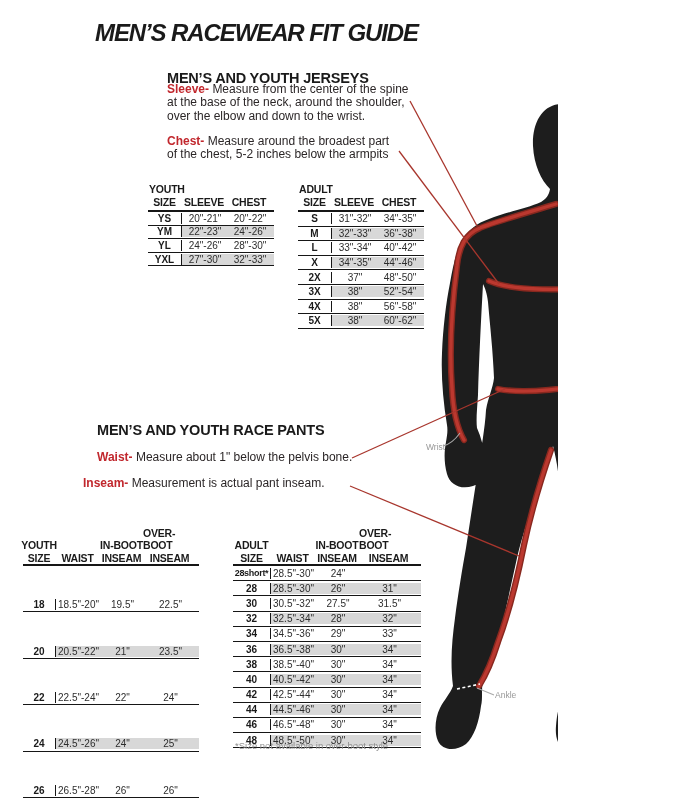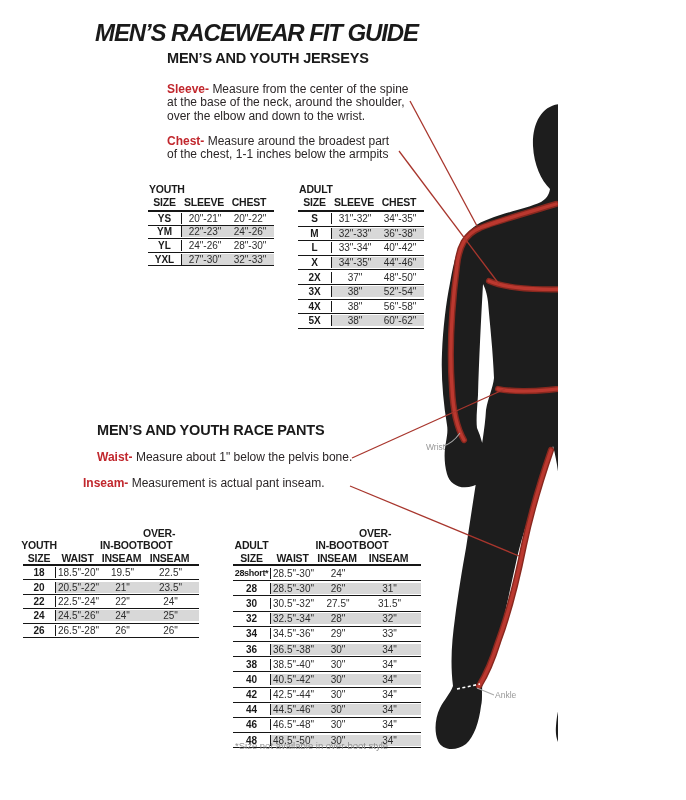--- a/index.html
+++ b/index.html
@@ -6,21 +6,21 @@
   #canvas {
     position:relative; width:558px; height:800px; overflow:hidden;
     background:#ffffff; font-family:"Liberation Sans", sans-serif;
     color:#231f20;
   }
   
   .abs { position:absolute; }
   #title { left:95px; top:19px; font-size:24px; font-weight:bold; font-style:italic;
            letter-spacing:-1.1px; color:#1a1a1a; white-space:nowrap; }
   .sec-heading { font-size:14.5px; font-weight:bold; letter-spacing:-0.2px; color:#1a1a1a; white-space:nowrap; }
-  #jersey-heading { left:167px; top:50px;text-align:center; }
+  #jersey-heading { left:167px; top:70px;text-align:center; }
   #pants-heading  { left:97px;  top:422px; }
   .copy { font-size:12px; line-height:13.4px; color:#2b2627; }
   #sleeve-p { left:167px; top:83px;  width:252px; }
   #chest-p  { left:167px; top:135px; width:232px; }
   #waist-p  { left:97px;  top:451px; width:310px; }
   #inseam-p { left:83px;  top:477px; width:310px; }
   .term { color:#c1272d; font-weight:bold; }
   
   .ftable { position:absolute; color:#1a1a1a; }
   .tgroup { font-weight:bold; font-size:10.5px; height:13px; padding-left:1px; letter-spacing:-0.2px; }
@@ -40,41 +40,41 @@
   
   #youth-jersey { left:148px; top:183px; width:126px; }
   #adult-jersey { left:298px; top:183px; width:126px; }
   .jt .c0 { width:33px; } .jt .c1 { width:46px; } .jt .c2 { width:44px; }
   .yj .trow { height:12.6px; } .aj .trow { height:13.6px; }
   
   #youth-pants { left:23px;  top:537px; width:176px; }
   #adult-pants { left:233px; top:537px; width:188px; }
   .yp .c0 { width:32px; } .yp .c1 { width:45px; } .yp .c2 { width:43px; } .yp .c3 { width:53px; }
   .ap .c0 { width:37px; } .ap .c1 { width:45px; } .ap .c2 { width:44px; } .ap .c3 { width:59px; }
-  .yp .trow { height:13.4px; } .ap .trow { height:14.2px; }
+  .yp .trow { height:13.4px;margin-top:32px; } .ap .trow { height:14.2px; }
   .ap .trow:first-child .c0 { font-size:9px; letter-spacing:-0.3px; }
   #footnote { left:235px; top:740px; font-size:9.5px; color:#8f8f8f; }
   
   #figure-svg { position:absolute; left:0; top:0; width:686px; height:800px; }
 </style>
 </head>
 <body>
 
 <div id="canvas">
 
   <div id="title" class="abs">MEN’S RACEWEAR FIT GUIDE</div>
   <div id="jersey-heading" class="abs sec-heading">MEN’S AND YOUTH JERSEYS</div>
 
   <div id="sleeve-p" class="abs copy">
     <span class="term">Sleeve-</span>
     <span>Measure from the center of the spine at the base of the neck, around the shoulder, over the elbow and down to the wrist.</span>
   </div>
   <div id="chest-p" class="abs copy">
     <span class="term">Chest-</span>
-    <span>Measure around the broadest part of the chest, 1-1 inches below the armpits</span>
+    <span>Measure around the broadest part of the chest, 5-2 inches below the armpits</span>
   </div>
 
   <div id="youth-jersey" class="ftable jt yj">
     <div class="tgroup">YOUTH</div>
     <div class="thead">
       <span class="c0">SIZE</span>
       <span class="c1">SLEEVE</span>
       <span class="c2">CHEST</span>
     </div>
     <div>

